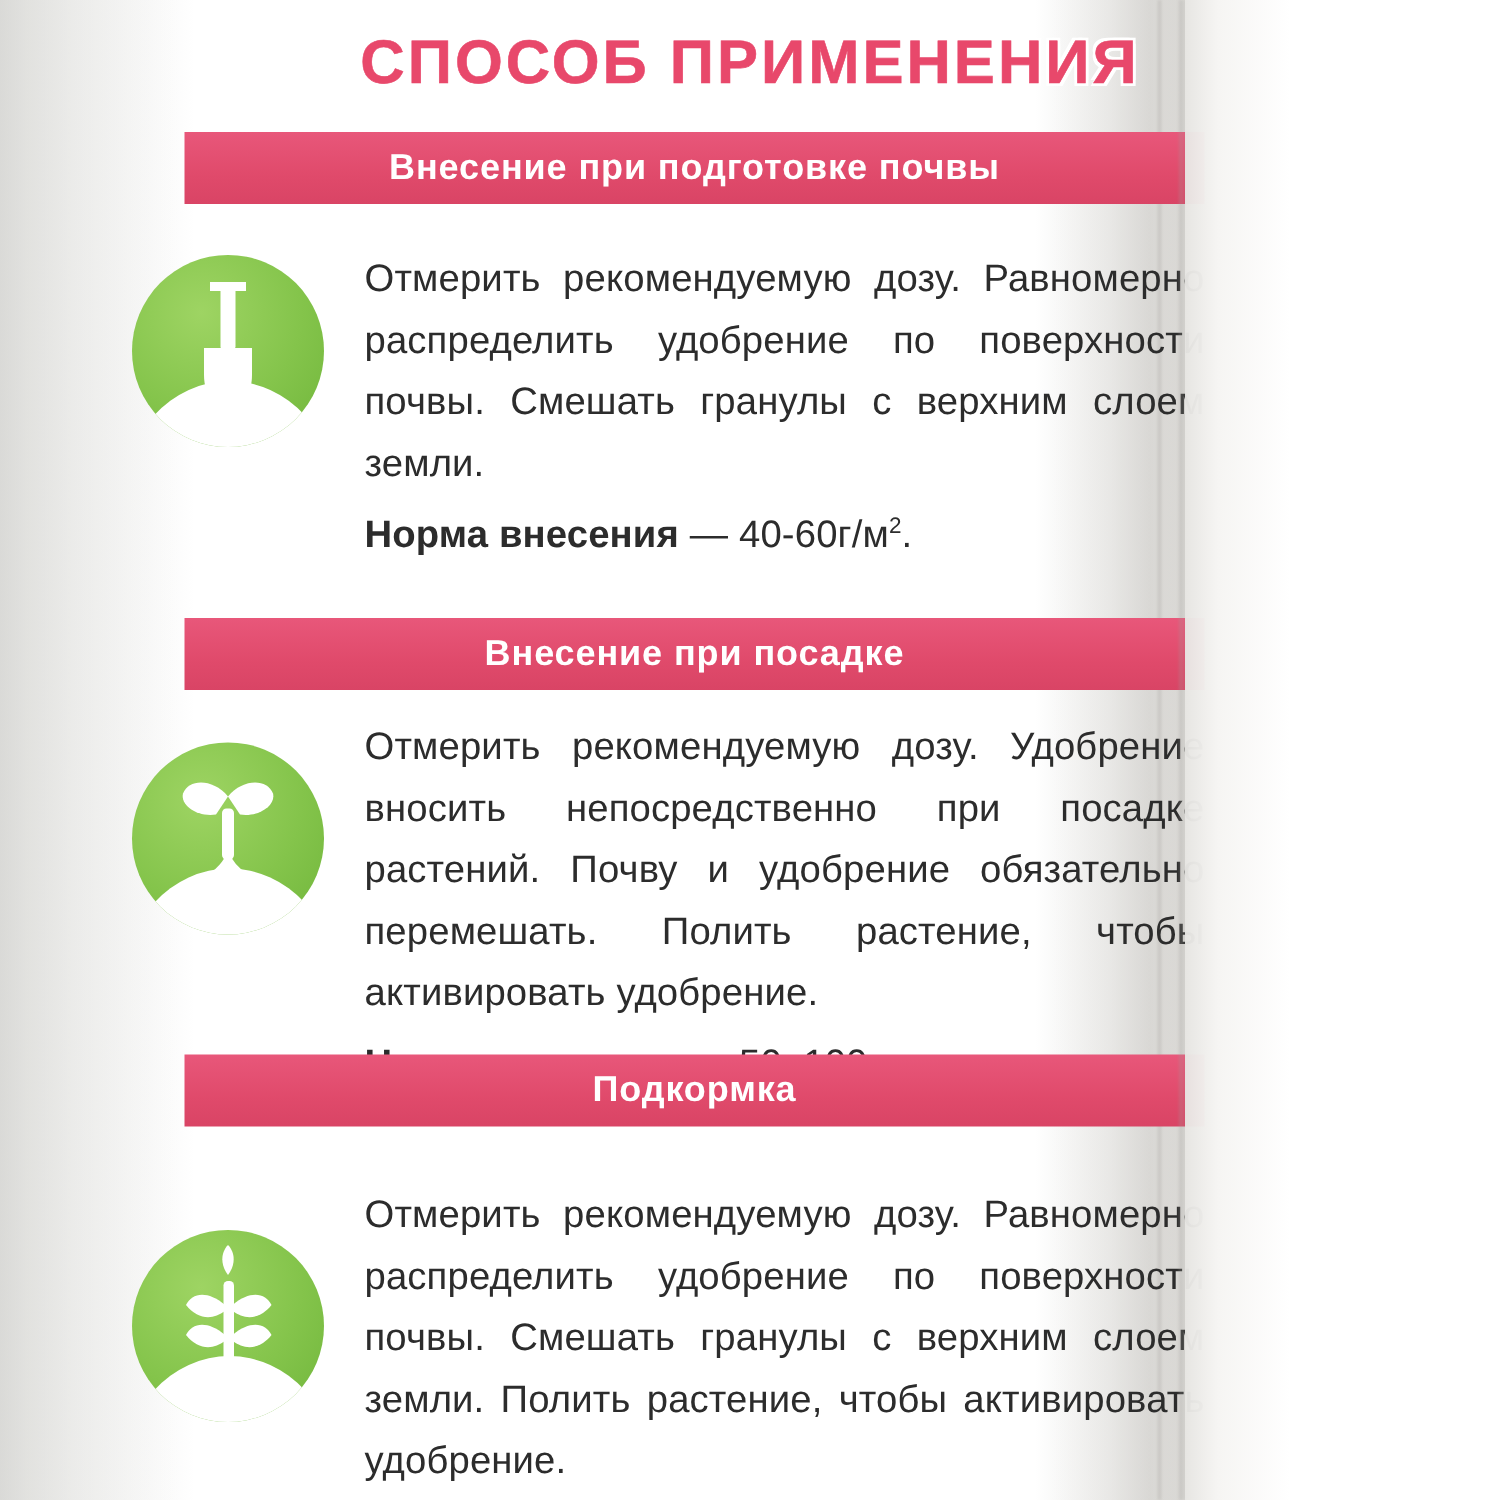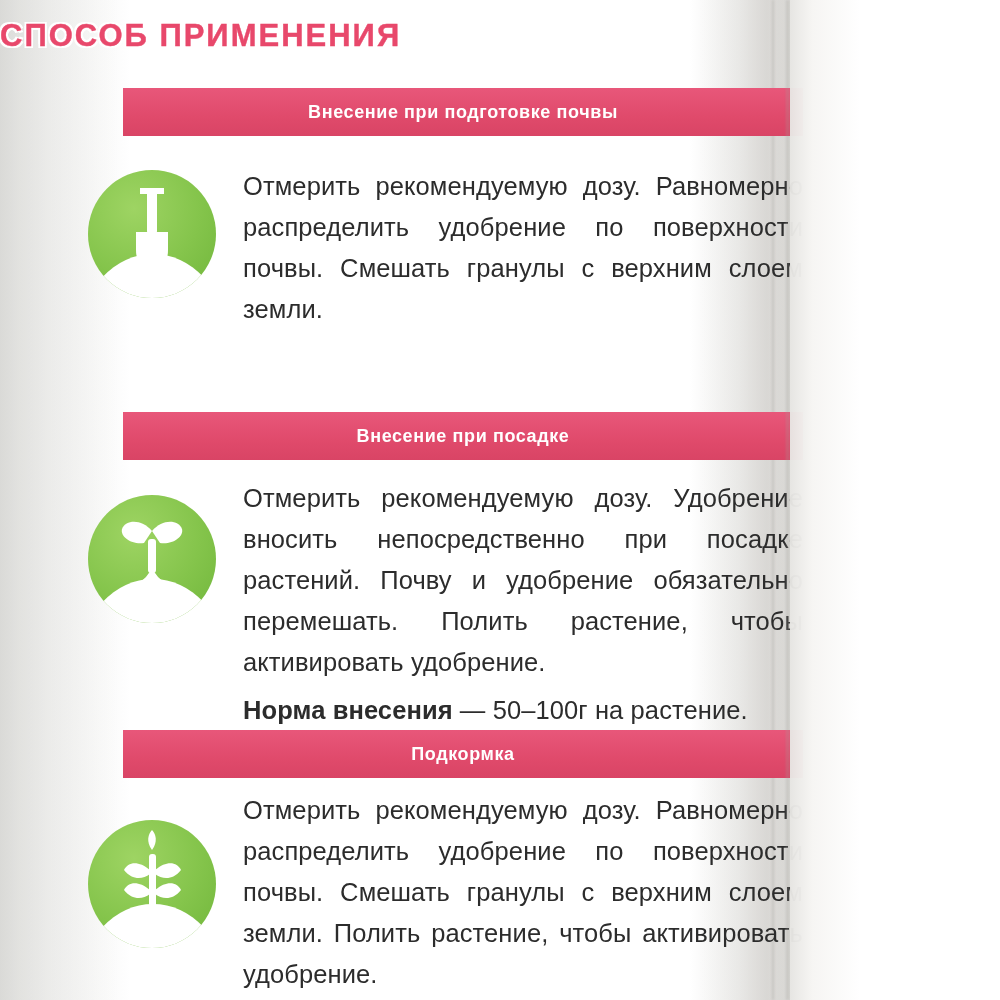--- a/index.html
+++ b/index.html
@@ -57,21 +57,22 @@
   .content {
     position: absolute;
     left: 0; top: 0;
     width: 1000px; height: 1000px;
   }
 
   .main-title {
     position: absolute;
     left: 0; top: 18px;
     width: 1000px;
-    font-size: 31px;
+    text-align: center;
+    font-size: 41px;
     font-weight: 700;
     letter-spacing: 2.0px;
     color: #e8486b;
     text-shadow:
       -2px -2px 0 #ffffff,
        2px -2px 0 #ffffff,
       -2px  2px 0 #ffffff,
        2px  2px 0 #ffffff,
        0 0 2px #ffffff;
     -webkit-text-stroke: 0.4px #e8486b;
@@ -85,21 +86,21 @@
     width: 680px;
     height: 48px;
     background: linear-gradient(180deg, #e75473 0%, #e04a6b 55%, #d8republic 100%);
     background: linear-gradient(180deg, #e8577a 0%, #e04a6b 60%, #d94465 100%);
     display: flex;
     align-items: center;
     justify-content: center;
   }
   .band-label {
     color: #ffffff;
-    font-size: 18px;
+    font-size: 24px;
     font-weight: 700;
     letter-spacing: 0.6px;
     white-space: nowrap;
   }
 
   .icon-wrap {
     position: absolute;
     left: 88px;
     width: 128px;
     height: 128px;
@@ -185,20 +186,23 @@
               <path d="M52 18 h24 v6 h-9 v10 h-6 V24 h-9 z"></path>
               <path d="M48 62 h32 v18 c0 14 -8 22 -16 26 c-8 -4 -16 -12 -16 -26 z"></path>
             </g>
           </svg>
           <div class="soil"></div>
         </div>
       </div>
 
       <div class="body-text" style="top:166px">
         <p class="justify">Отмерить рекомендуемую дозу. Равномерно распределить удобрение по поверхности почвы. Смешать гранулы с верхним слоем земли.</p>
+        <p class="dose">
+          <b>Норма внесения</b><span> — </span><span>40-60г/м</span><sup>2</sup><span>.</span>
+        </p>
       </div>
     </div>
 
     <div class="section">
       <div class="band" style="top:412px">
         <span class="band-label">Внесение при посадке</span>
       </div>
 
       <div class="icon-wrap" style="top:495px">
         <div class="icon-circle">
@@ -216,21 +220,21 @@
 
       <div class="body-text" style="top:478px">
         <p class="justify">Отмерить рекомендуемую дозу. Удобрение вносить непосредственно при посадке растений. Почву и удобрение обязательно перемешать. Полить растение, чтобы активировать удобрение.</p>
         <p class="dose">
           <b>Норма внесения</b><span> — </span><span>50–100г на растение.</span><sup></sup><span></span>
         </p>
       </div>
     </div>
 
     <div class="section">
-      <div class="band" style="top:730px">
+      <div class="band" style="top:703px">
         <span class="band-label">Подкормка</span>
       </div>
 
       <div class="icon-wrap" style="top:820px">
         <div class="icon-circle">
           <svg width="128" height="128" viewBox="0 0 128 128" aria-hidden="true">
             <g fill="#ffffff">
               <rect x="61" y="34" width="7" height="62" rx="3"></rect>
               <path d="M62 50 c-12 -10 -22 -8 -26 0 c8 10 18 10 26 4 z"></path>
               <path d="M67 50 c12 -10 22 -8 26 0 c-8 10 -18 10 -26 4 z"></path>

